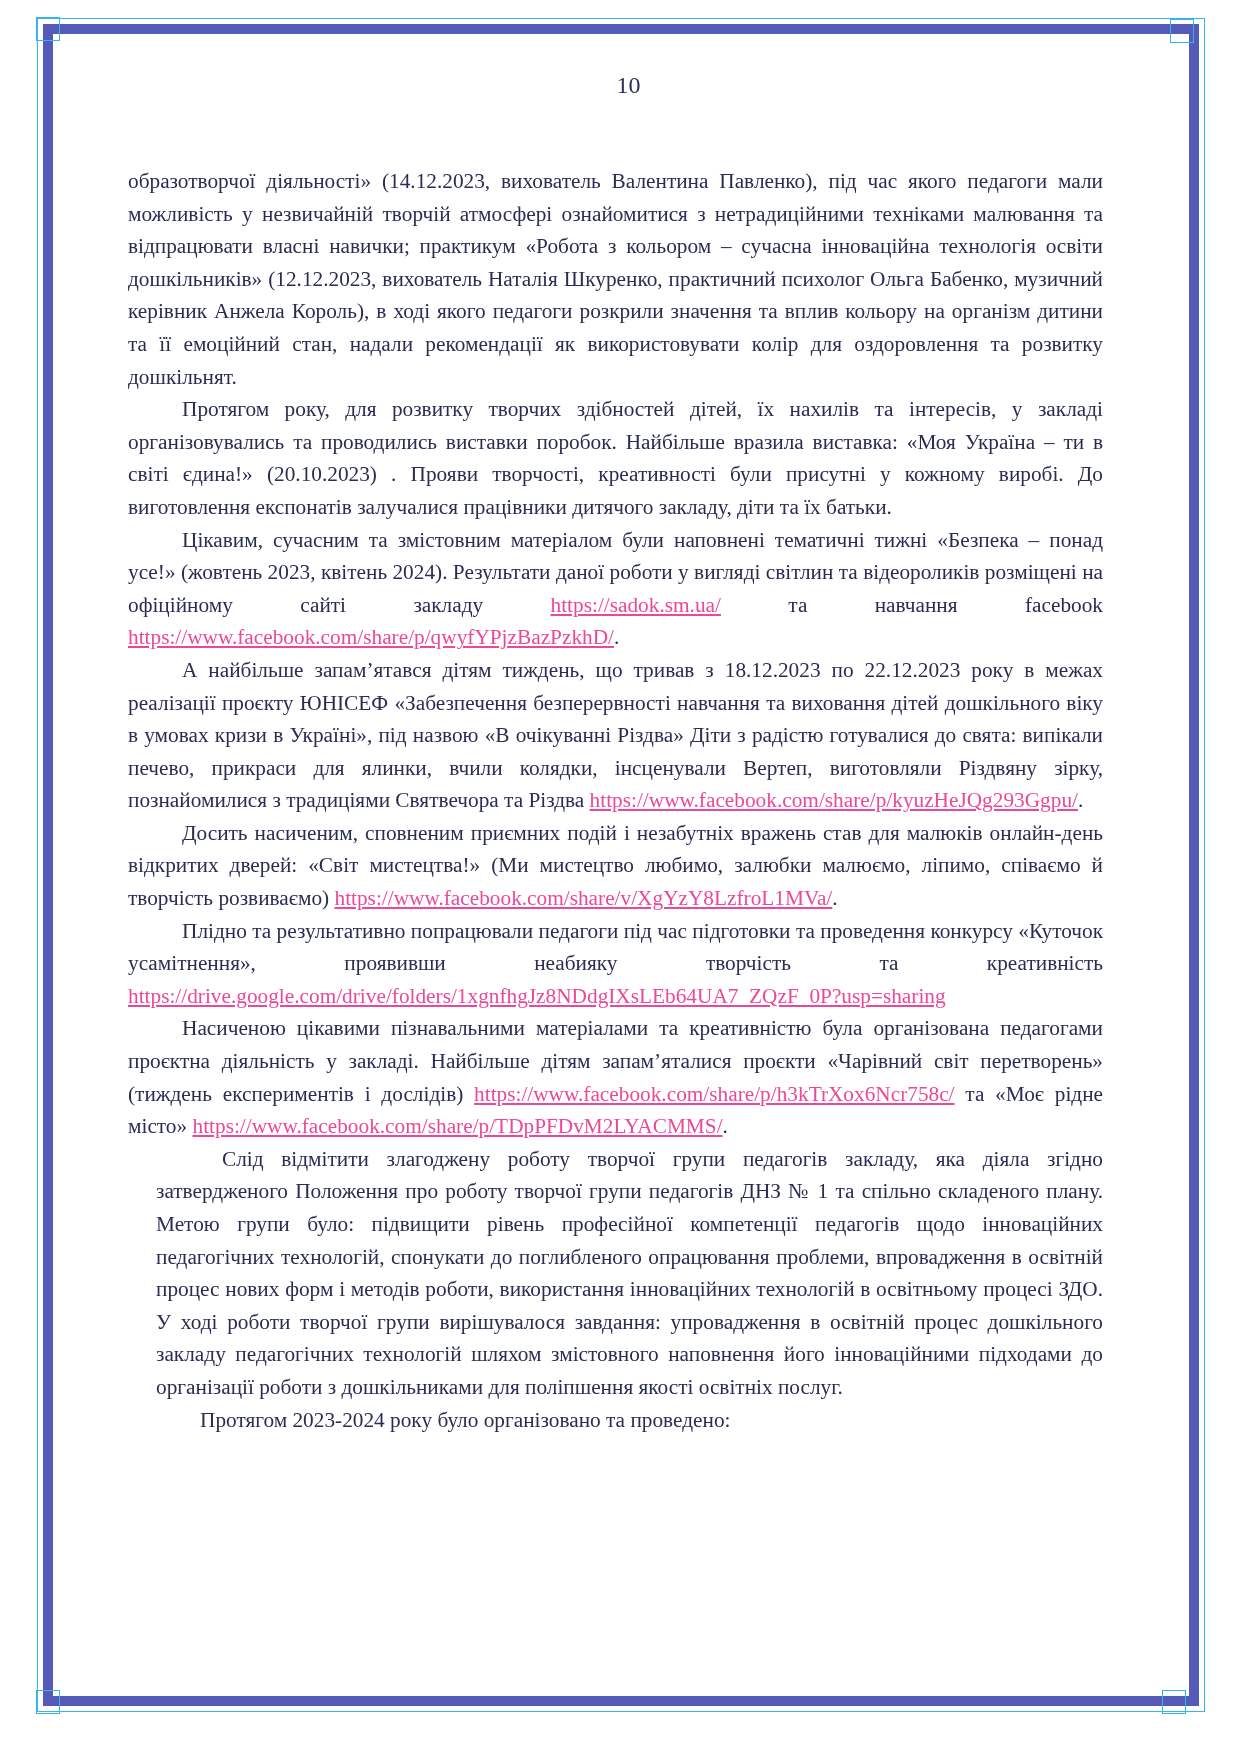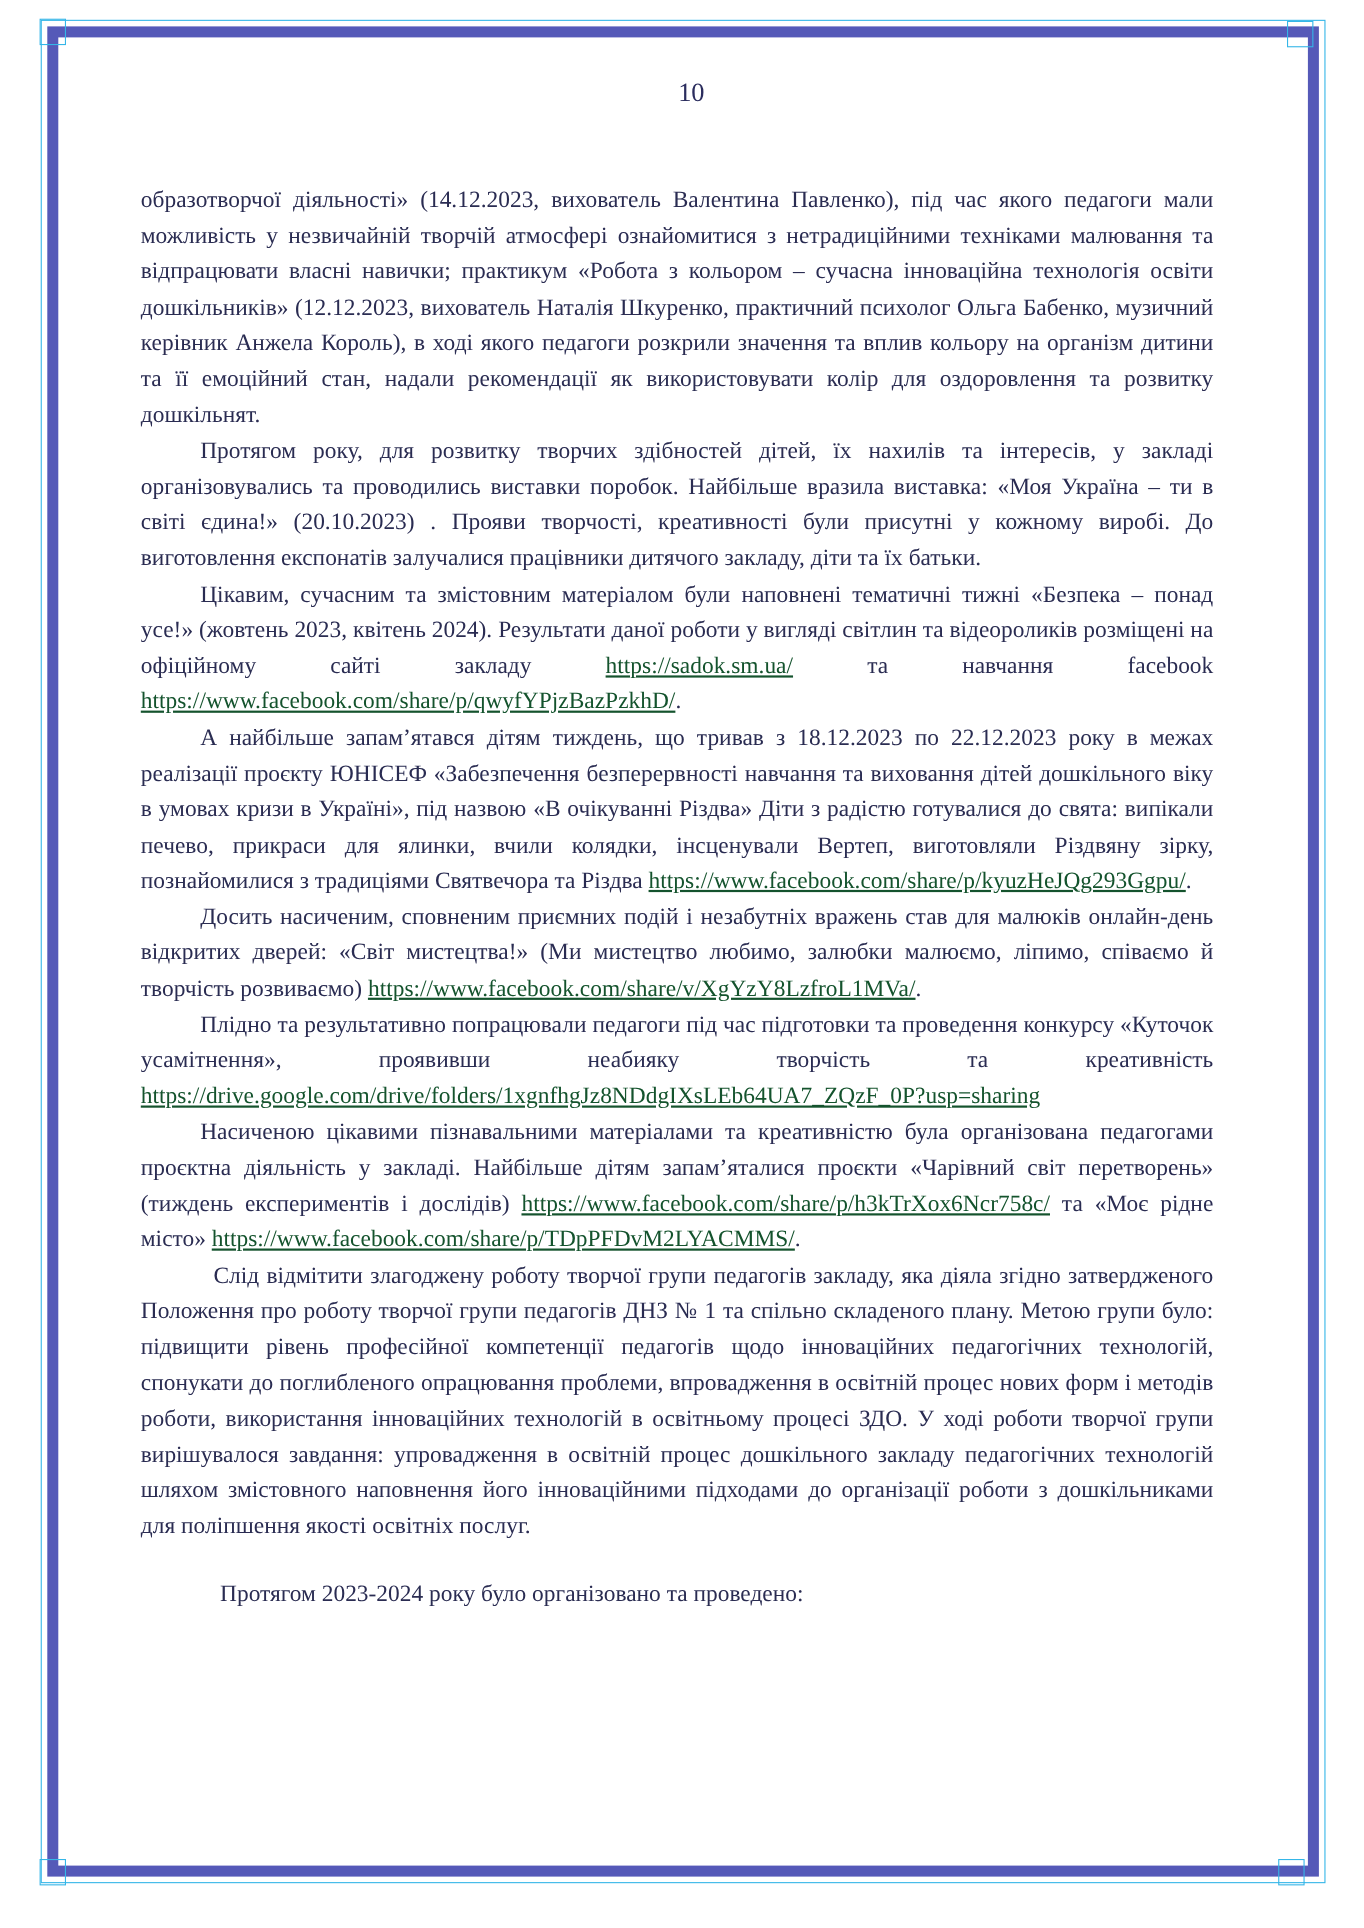--- a/index.html
+++ b/index.html
@@ -28,23 +28,23 @@
     font-family: "Liberation Serif", serif; font-size: 24px; color: #2b2d5e;
   }
 
   .content {
     position: absolute; left: 128px; top: 165px; width: 975px;
     font-family: Liberation Serif, serif; font-size: 21.3px; line-height: 32.6px;
     color: #2a2c52; text-align: justify;
   }
   .content p { margin: 0; text-indent: 54px; }
   .content p.first { text-indent: 0; }
-  .content p.indent-wide { text-indent: 66px; }
-  .content p.indent-wider { text-indent: 72px; margin-top: 28px; }
-  .content a { color: #14532d; text-decoration: underline; }
+  .content p.indent-wide { text-indent: 66px; margin-left: 28px; }
+  .content p.indent-wider { text-indent: 72px; }
+  .content a { color: #ec4899; text-decoration: underline; }
 </style>
 </head>
 <body>
 
 <div class="page">
   <div class="frame-thin"></div>
   <div class="frame-thick"></div>
   <div class="corner c-tl"></div>
   <div class="corner c-tr"></div>
   <div class="corner c-bl"></div>

